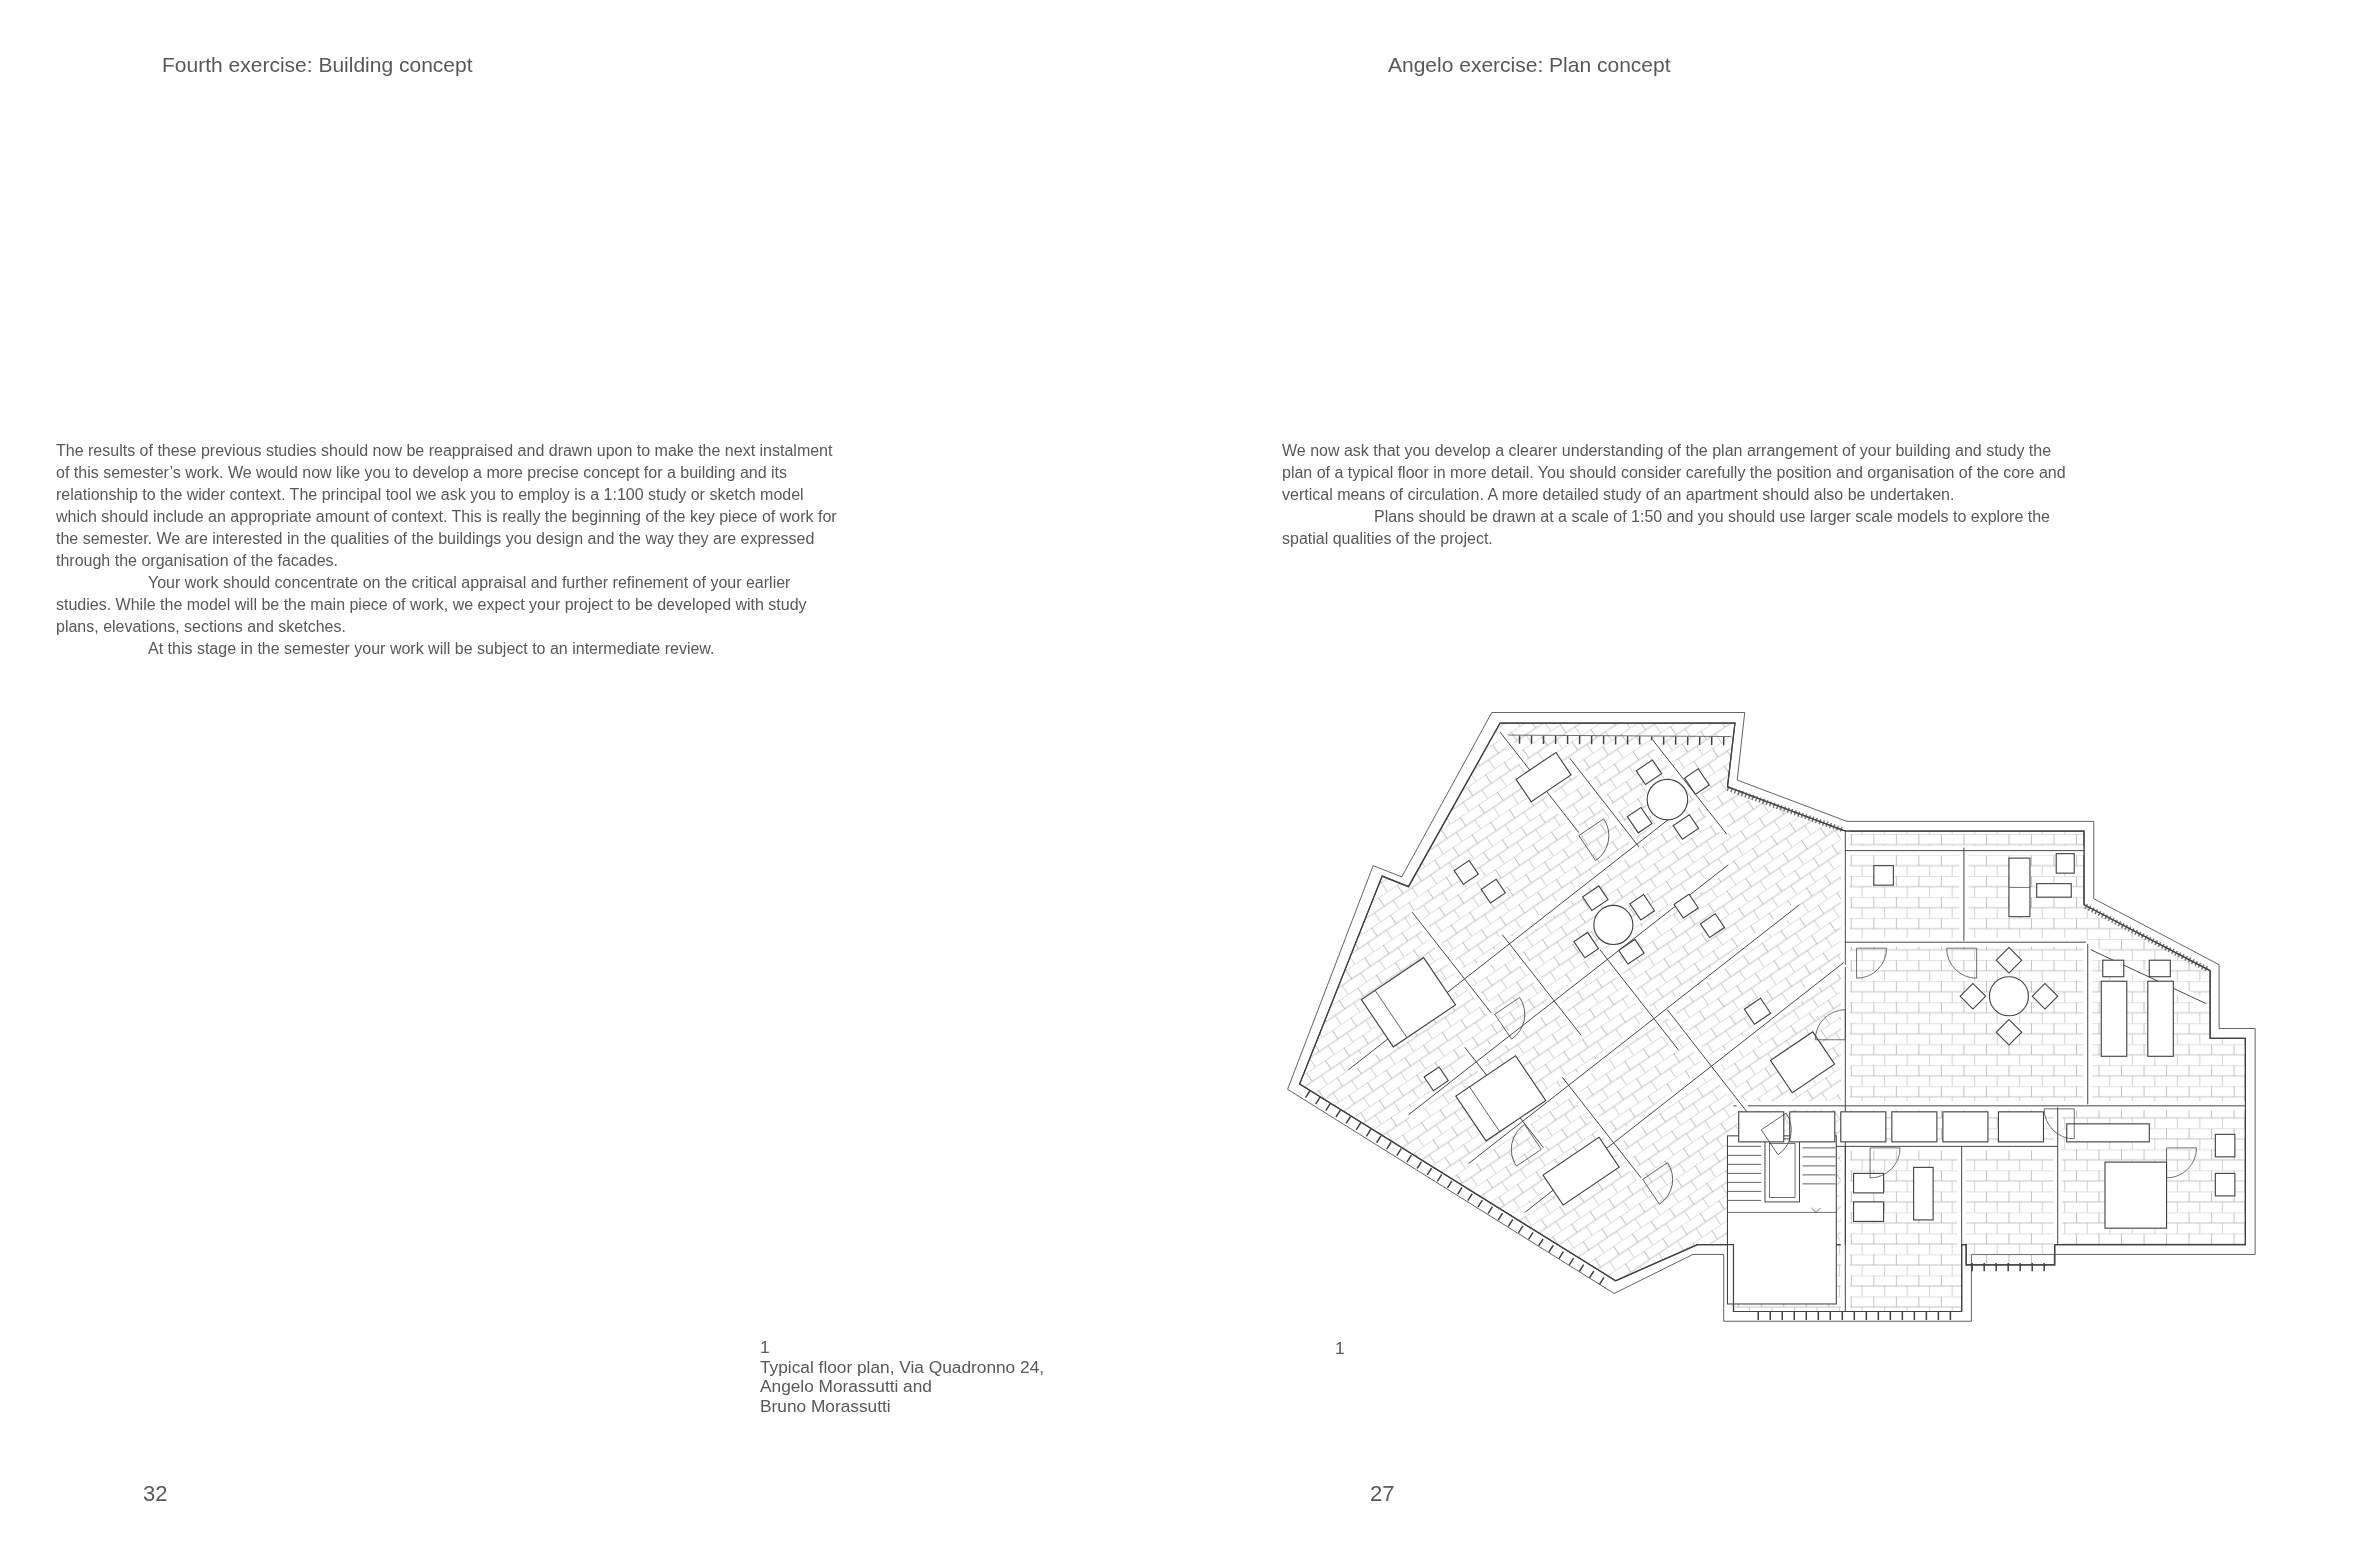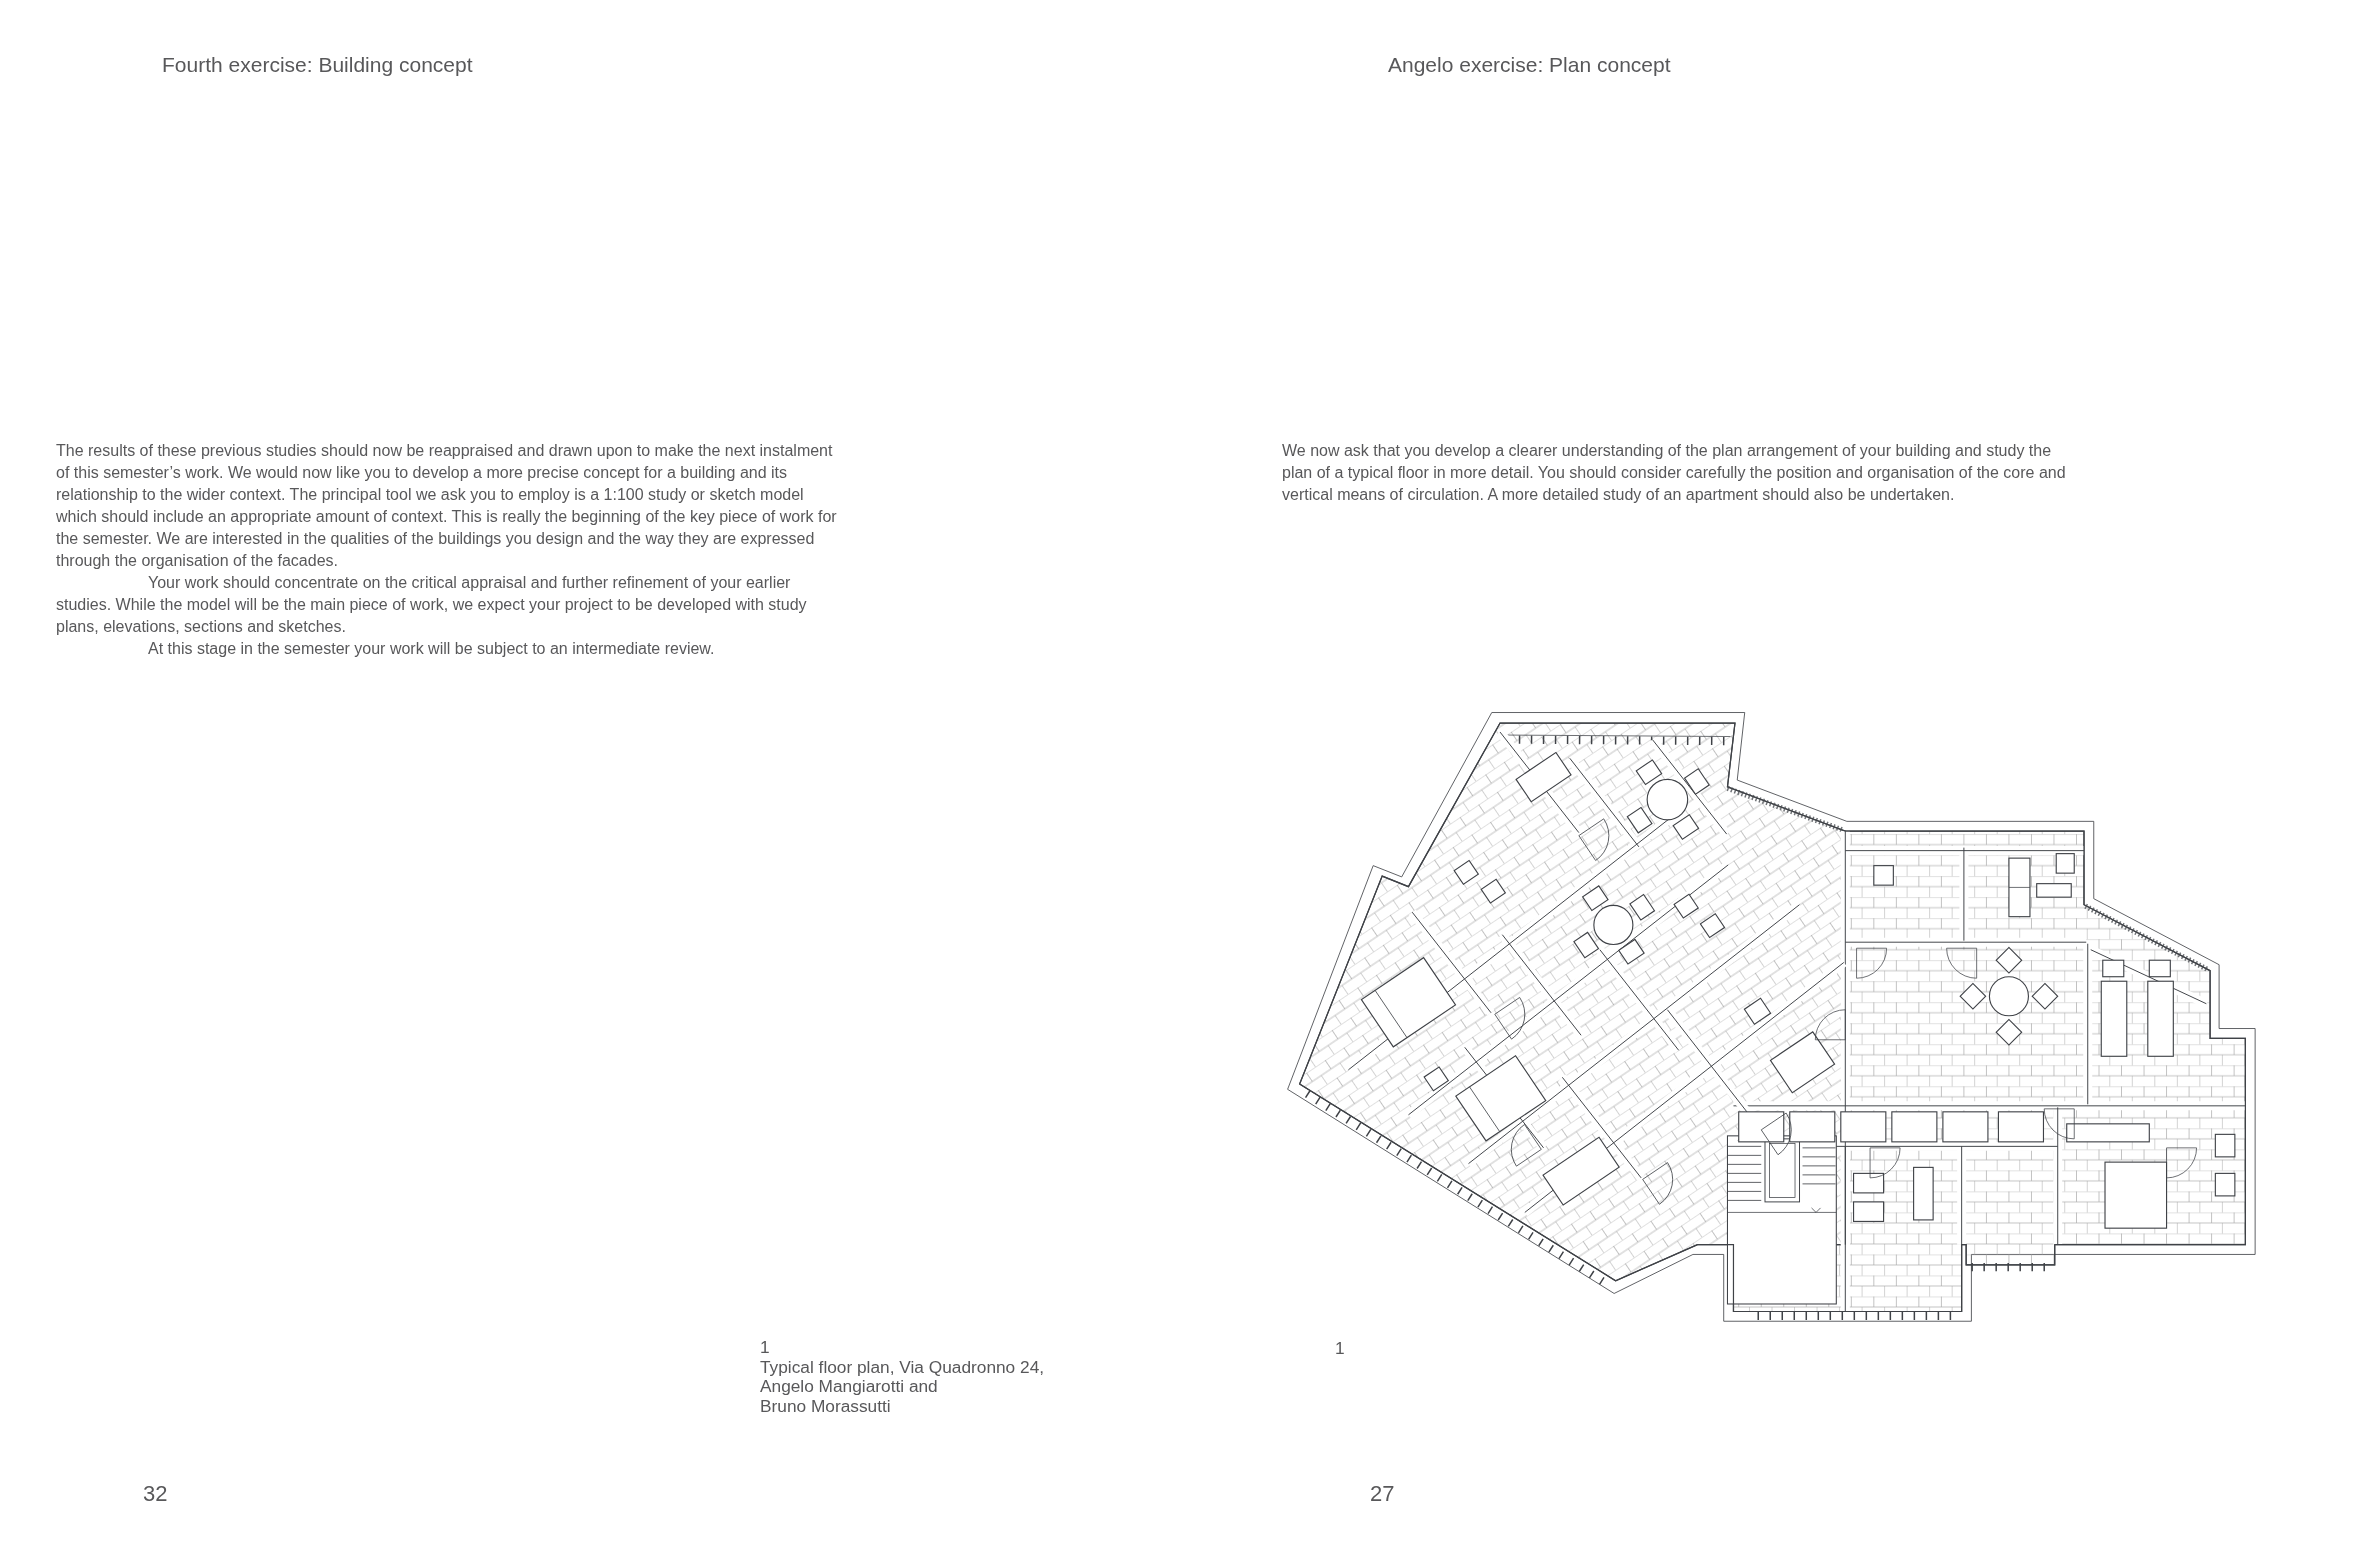--- a/index.html
+++ b/index.html
@@ -90,30 +90,31 @@
 
   <div class="bodycol left">
     <p>The results of these previous studies should now be reappraised and drawn upon to make the next instalment of this semester’s work. We would now like you to develop a more precise concept for a building and its relationship to the wider context. The principal tool we ask you to employ is a 1:100 study or sketch model which should include an appropriate amount of context. This is really the beginning of the key piece of work for the semester. We are interested in the qualities of the buildings you design and the way they are expressed through the organisation of the facades.</p>
     <p class="indent">Your work should concentrate on the critical appraisal and further refinement of your earlier studies. While the model will be the main piece of work, we expect your project to be developed with study plans, elevations, sections and sketches.</p>
     <p class="indent">At this stage in the semester your work will be subject to an intermediate review.</p>
   </div>
 
   <div class="caption">
     <div>1</div>
     <div>Typical floor plan, Via Quadronno 24,</div>
-    <div>Angelo Mangiarotti and</div>
+    <div>Angelo Morassutti and</div>
     <div>Bruno Morassutti</div>
   </div>
 
   <div class="pagenum left">32</div>
 
   <div class="header right">Angelo exercise: Plan concept</div>
 
   <div class="bodycol right">
     <p>We now ask that you develop a clearer understanding of the plan arrangement of your building and study the plan of a typical floor in more detail. You should consider carefully the position and organisation of the core and vertical means of circulation. A more detailed study of an apartment should also be undertaken.</p>
+    <p class="indent">Plans should be drawn at a scale of 1:50 and you should use larger scale models to explore the spatial qualities of the project.</p>
   </div>
 
   <div class="figmarker">1</div>
 
   <div class="pagenum right">27</div>
 
   <svg class="plan" viewBox="0 0 1320 850" xmlns="http://www.w3.org/2000/svg" aria-label="Typical floor plan: two splayed apartment wings with brick-hatched floors, furniture layout, balconies, and a central stair and lift core">
     <defs>
       <pattern id="brickH" width="30" height="28" patternUnits="userSpaceOnUse">
         <path d="M0 0 H30 M0 14 H30 M15 0 V14 M29.7 14 V28" fill="none" stroke="#a6a6a6" stroke-width="0.9"></path>

